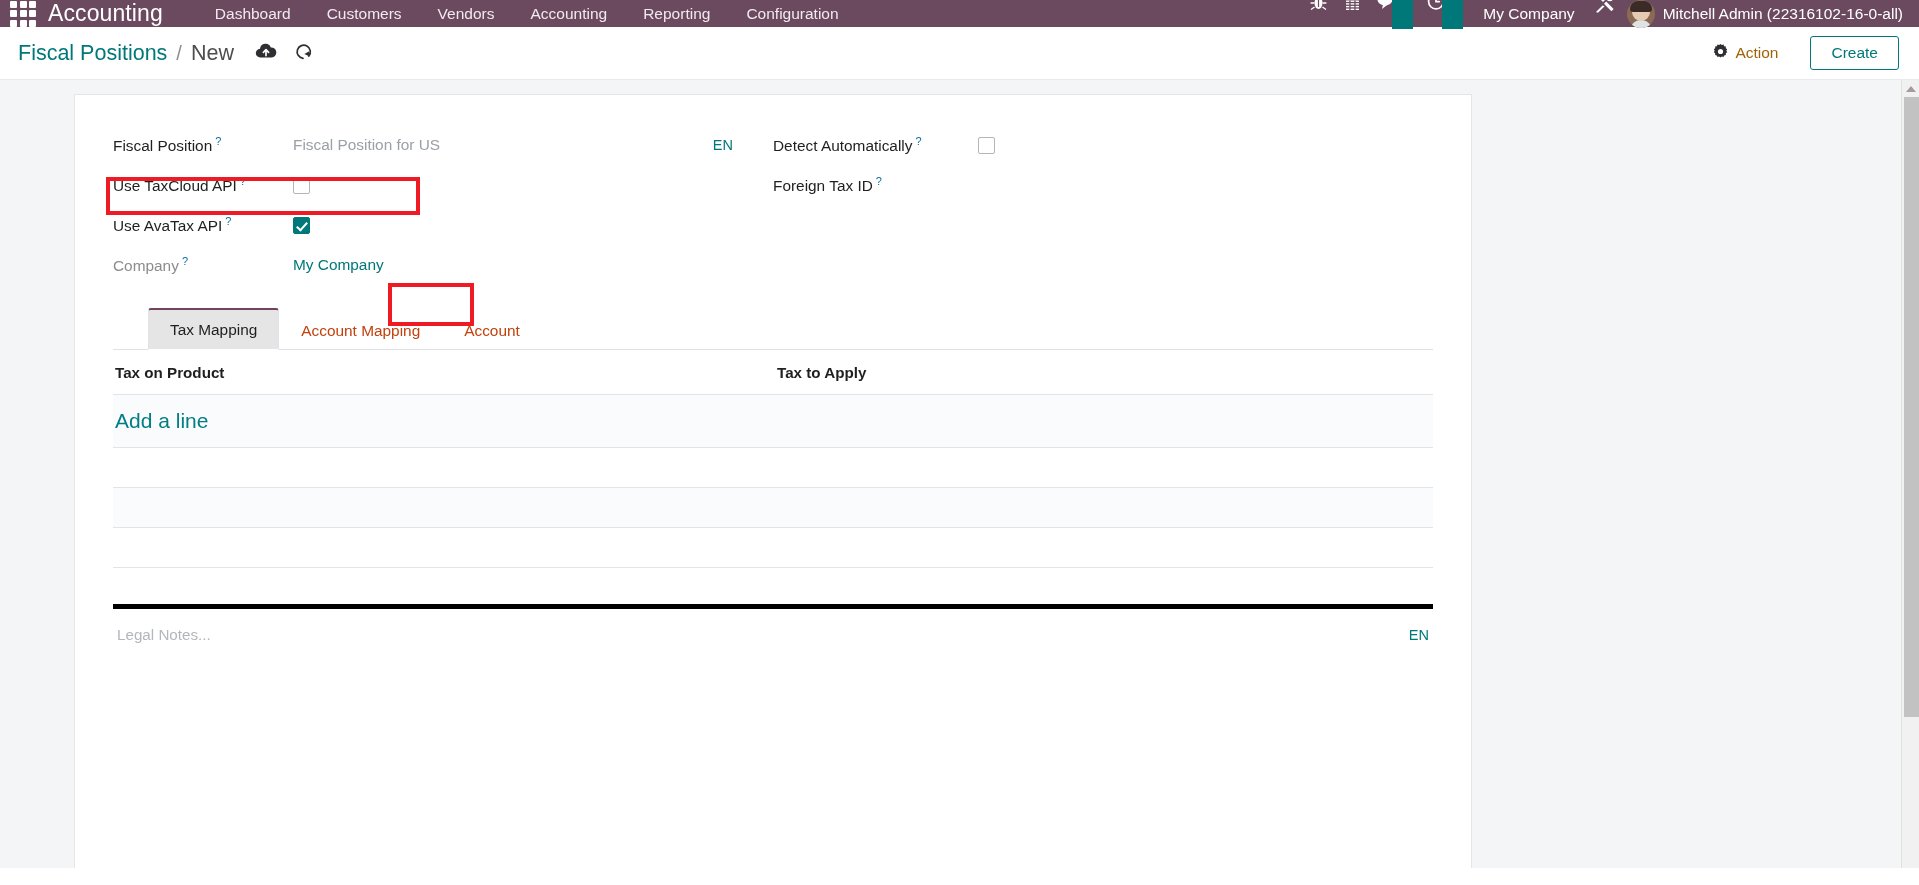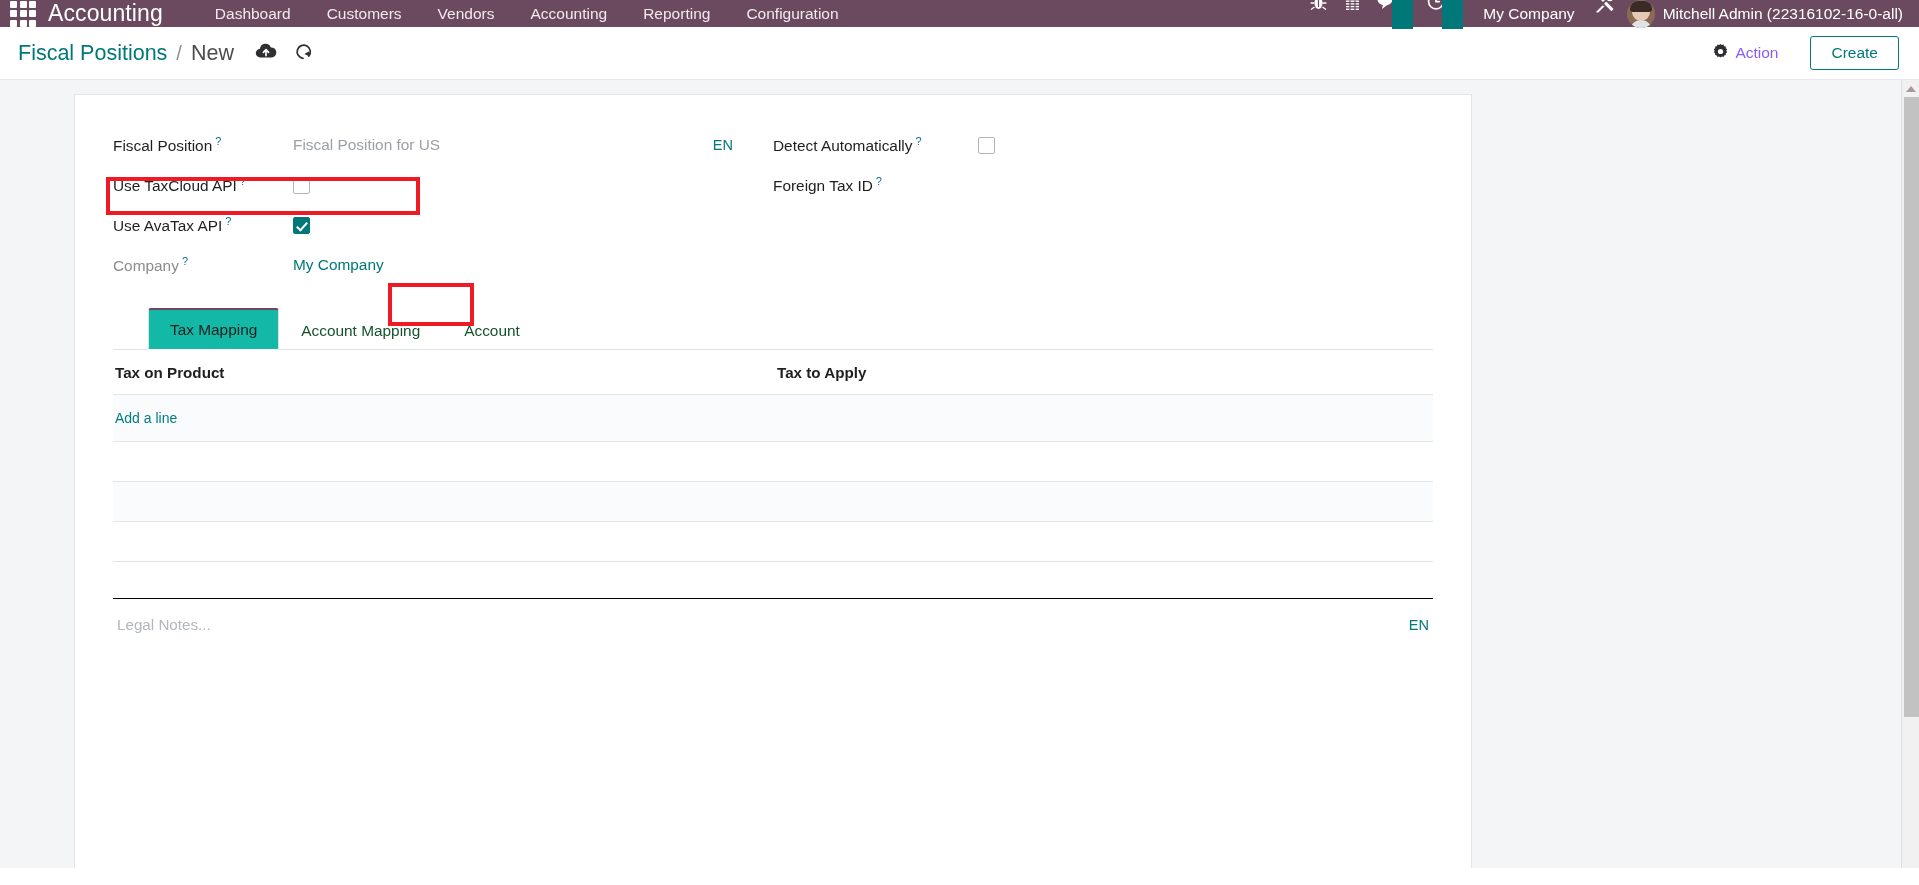--- a/index.html
+++ b/index.html
@@ -107,21 +107,21 @@
   .bc-link {
     font-size: 21.5px; color: #00787a; cursor: pointer; white-space: nowrap;
   }
   .bc-sep { font-size: 20px; color: #8f8f8f; margin: 0 9px; }
   .bc-current { font-size: 21.5px; color: #4d4d4d; white-space: nowrap; }
   .bc-actions { display: flex; align-items: center; gap: 16px; margin-left: 21px; }
   .bc-actions .ic { cursor: pointer; display:block; }
   .cp-spacer { flex: 1; }
   .action-btn {
     display: flex; align-items: center; gap: 7px;
-    font-size: 15.5px; color: #8b5cf6; cursor: pointer;
+    font-size: 15.5px; color: #a16207; cursor: pointer;
     padding: 5px 10px; white-space: nowrap;
   }
   .create-btn {
     border: 1px solid #00787a;
     color: #00787a;
     background: #ffffff;
     font-size: 15.5px;
     padding: 7px 20px;
     border-radius: 3px;
     margin-left: 22px;
@@ -220,33 +220,33 @@
   .tabs-wrap {
     margin-top: 22px;
     border-bottom: 1px solid #dfe2e6;
     display: flex;
     align-items: flex-end;
     padding-left: 35px;
     position: relative;
   }
   .tab {
     font-size: 15.4px;
-    color: #14532d;
+    color: #c2410c;
     padding: 11px 21px 10px 21px;
     background: transparent;
     border: 1px solid transparent;
     border-bottom: none;
     cursor: pointer;
     position: relative;
     top: 1px;
     white-space: nowrap;
   }
   .tab.active {
     color: #1f1f1f;
-    background: #14b8a6;
+    background: #e5e5e5;
     border: 1px solid #dfe2e6;
     border-bottom: 1px solid #ffffff;
     border-top: 2px solid #71435e;
     border-radius: 3px 3px 0 0;
   }
 
   
   table.o2m { width: 100%; border-collapse: collapse; }
   table.o2m th {
     text-align: left;
@@ -255,28 +255,28 @@
     color: #1f1f1f;
     padding: 14px 0 13px 2px;
     border-bottom: 1px solid #e2e5e8;
   }
   table.o2m th.col2 { width: 50%; padding-left: 4px; }
   td.addline {
     padding: 14px 0 14px 2px;
     border-bottom: 1px solid #e2e5e8;
     background: #fafbfc;
   }
-  .add-a-line { color: #017e84; font-size: 14px; cursor: pointer; }
+  .add-a-line { color: #017e84; font-size: 21px; cursor: pointer; }
   tr.empty-row td { height: 40px; border-bottom: 1px solid #e2e5e8; }
   tr.empty-row.alt td { background: #fafbfc; }
 
   
   .notes-wrap {
     margin-top: 36px;
-    border-top: 1px solid #000000;
+    border-top: 5px solid #000000;
     padding-top: 17px;
     display: flex;
     align-items: flex-end;
   }
   .notes-placeholder {
     font-size: 15.2px;
     color: #b3b7bb;
     padding-left: 4px;
     cursor: text;
     flex: 1;

